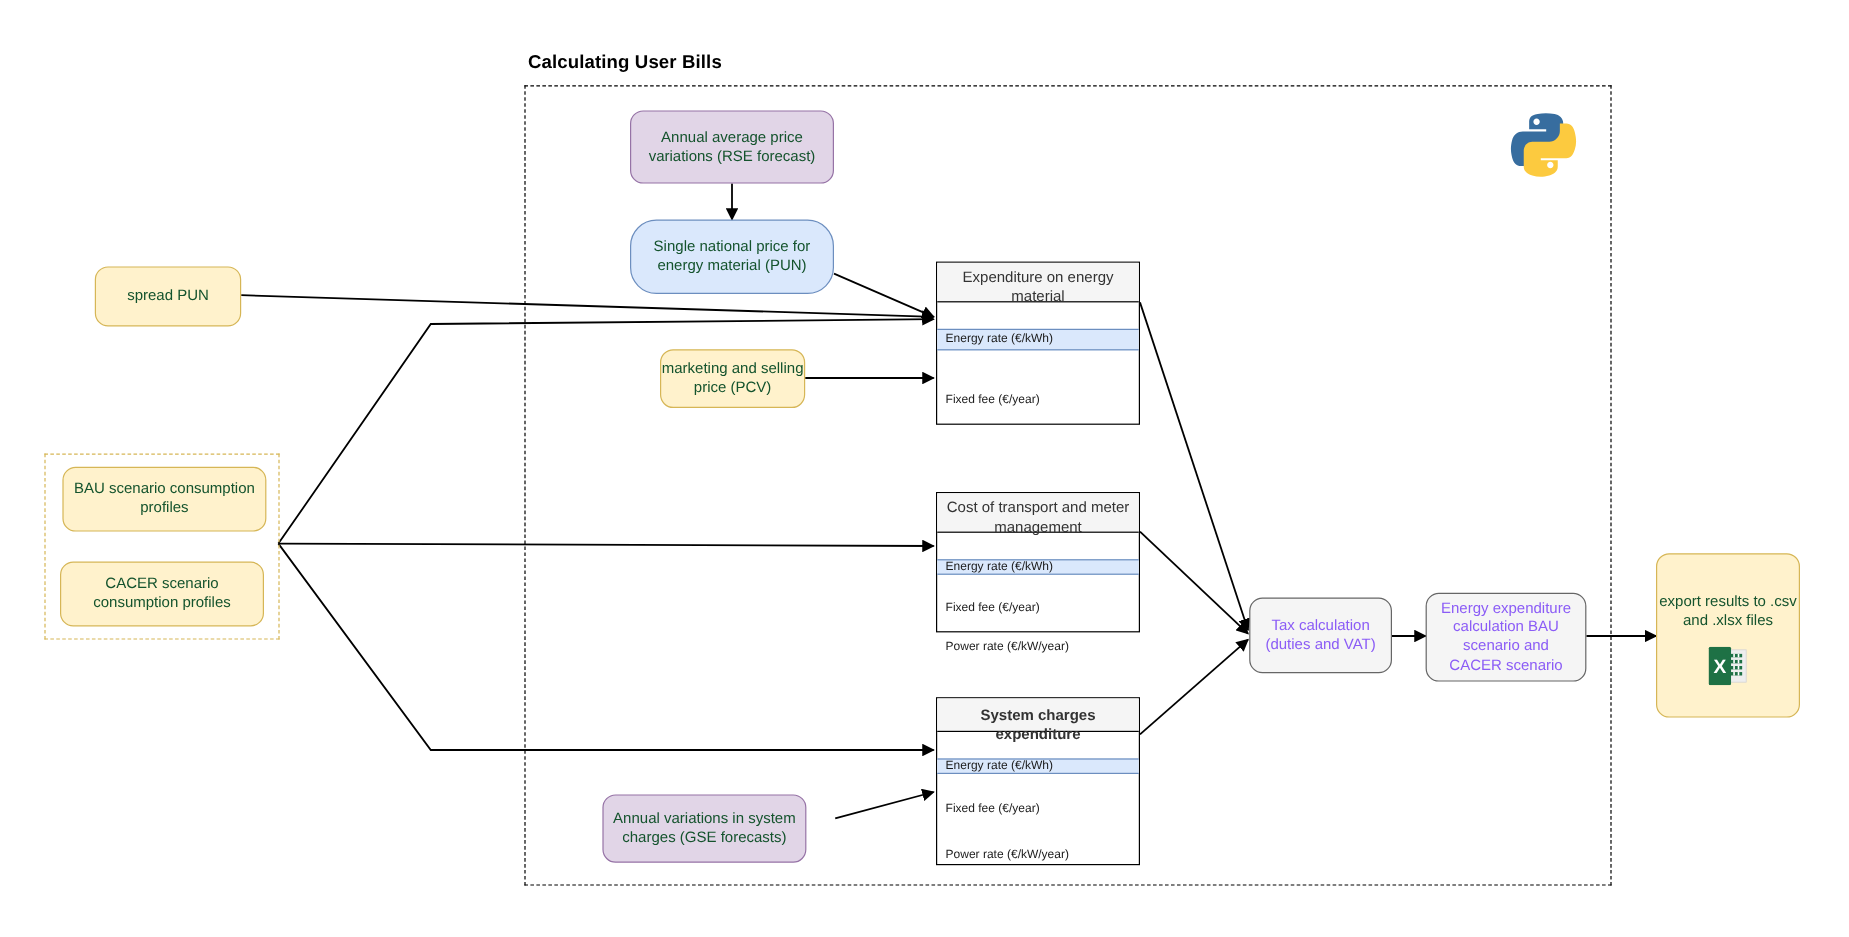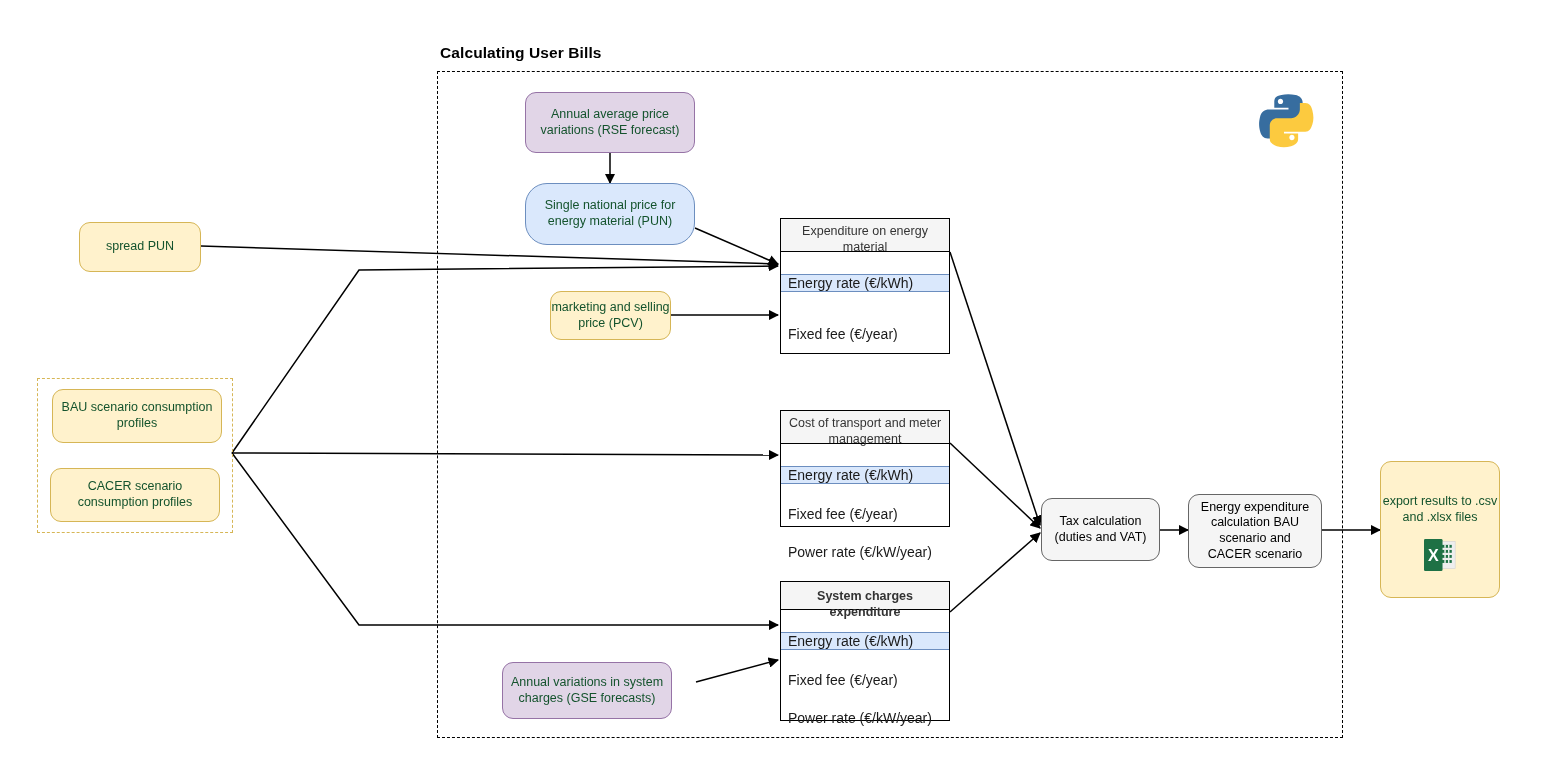--- a/index.html
+++ b/index.html
@@ -84,21 +84,21 @@
     background: #dae8fc;
     border: 1.2px solid #6c8ebf;
     border-radius: 22px;
     font-size: 12.5px;
   }
   .grey {
     background: #f5f5f5;
     border: 1.2px solid #666666;
     border-radius: 11px;
     font-size: 12.5px;
-    color: #000000;
+    color: #8b5cf6;
   }
   
   .tablenode {
     position: absolute;
     box-sizing: border-box;
     border: 1.2px solid #000000;
     background: #ffffff;
     display: flex;
     flex-direction: column;
     gap: 22px;
@@ -110,21 +110,21 @@
     color: #333333;
     text-align: center;
     padding: 5px 6px 6px 6px;
     line-height: 1.25;
     box-sizing: border-box;
   }
   .tablenode .thead.bold {
     font-weight: bold;
   }
   .tablenode .trow {
-    font-size: 14px;
+    font-size: 10px;
     color: #1a1a1a;
     padding-left: 7px;
     display: flex;
     align-items: center;
     box-sizing: border-box;
   }
   .tablenode .trow.hl {
     background: #dae8fc;
     border-bottom: 1.2px solid #6c8ebf;
     border-top: 1px solid #6c8ebf;

